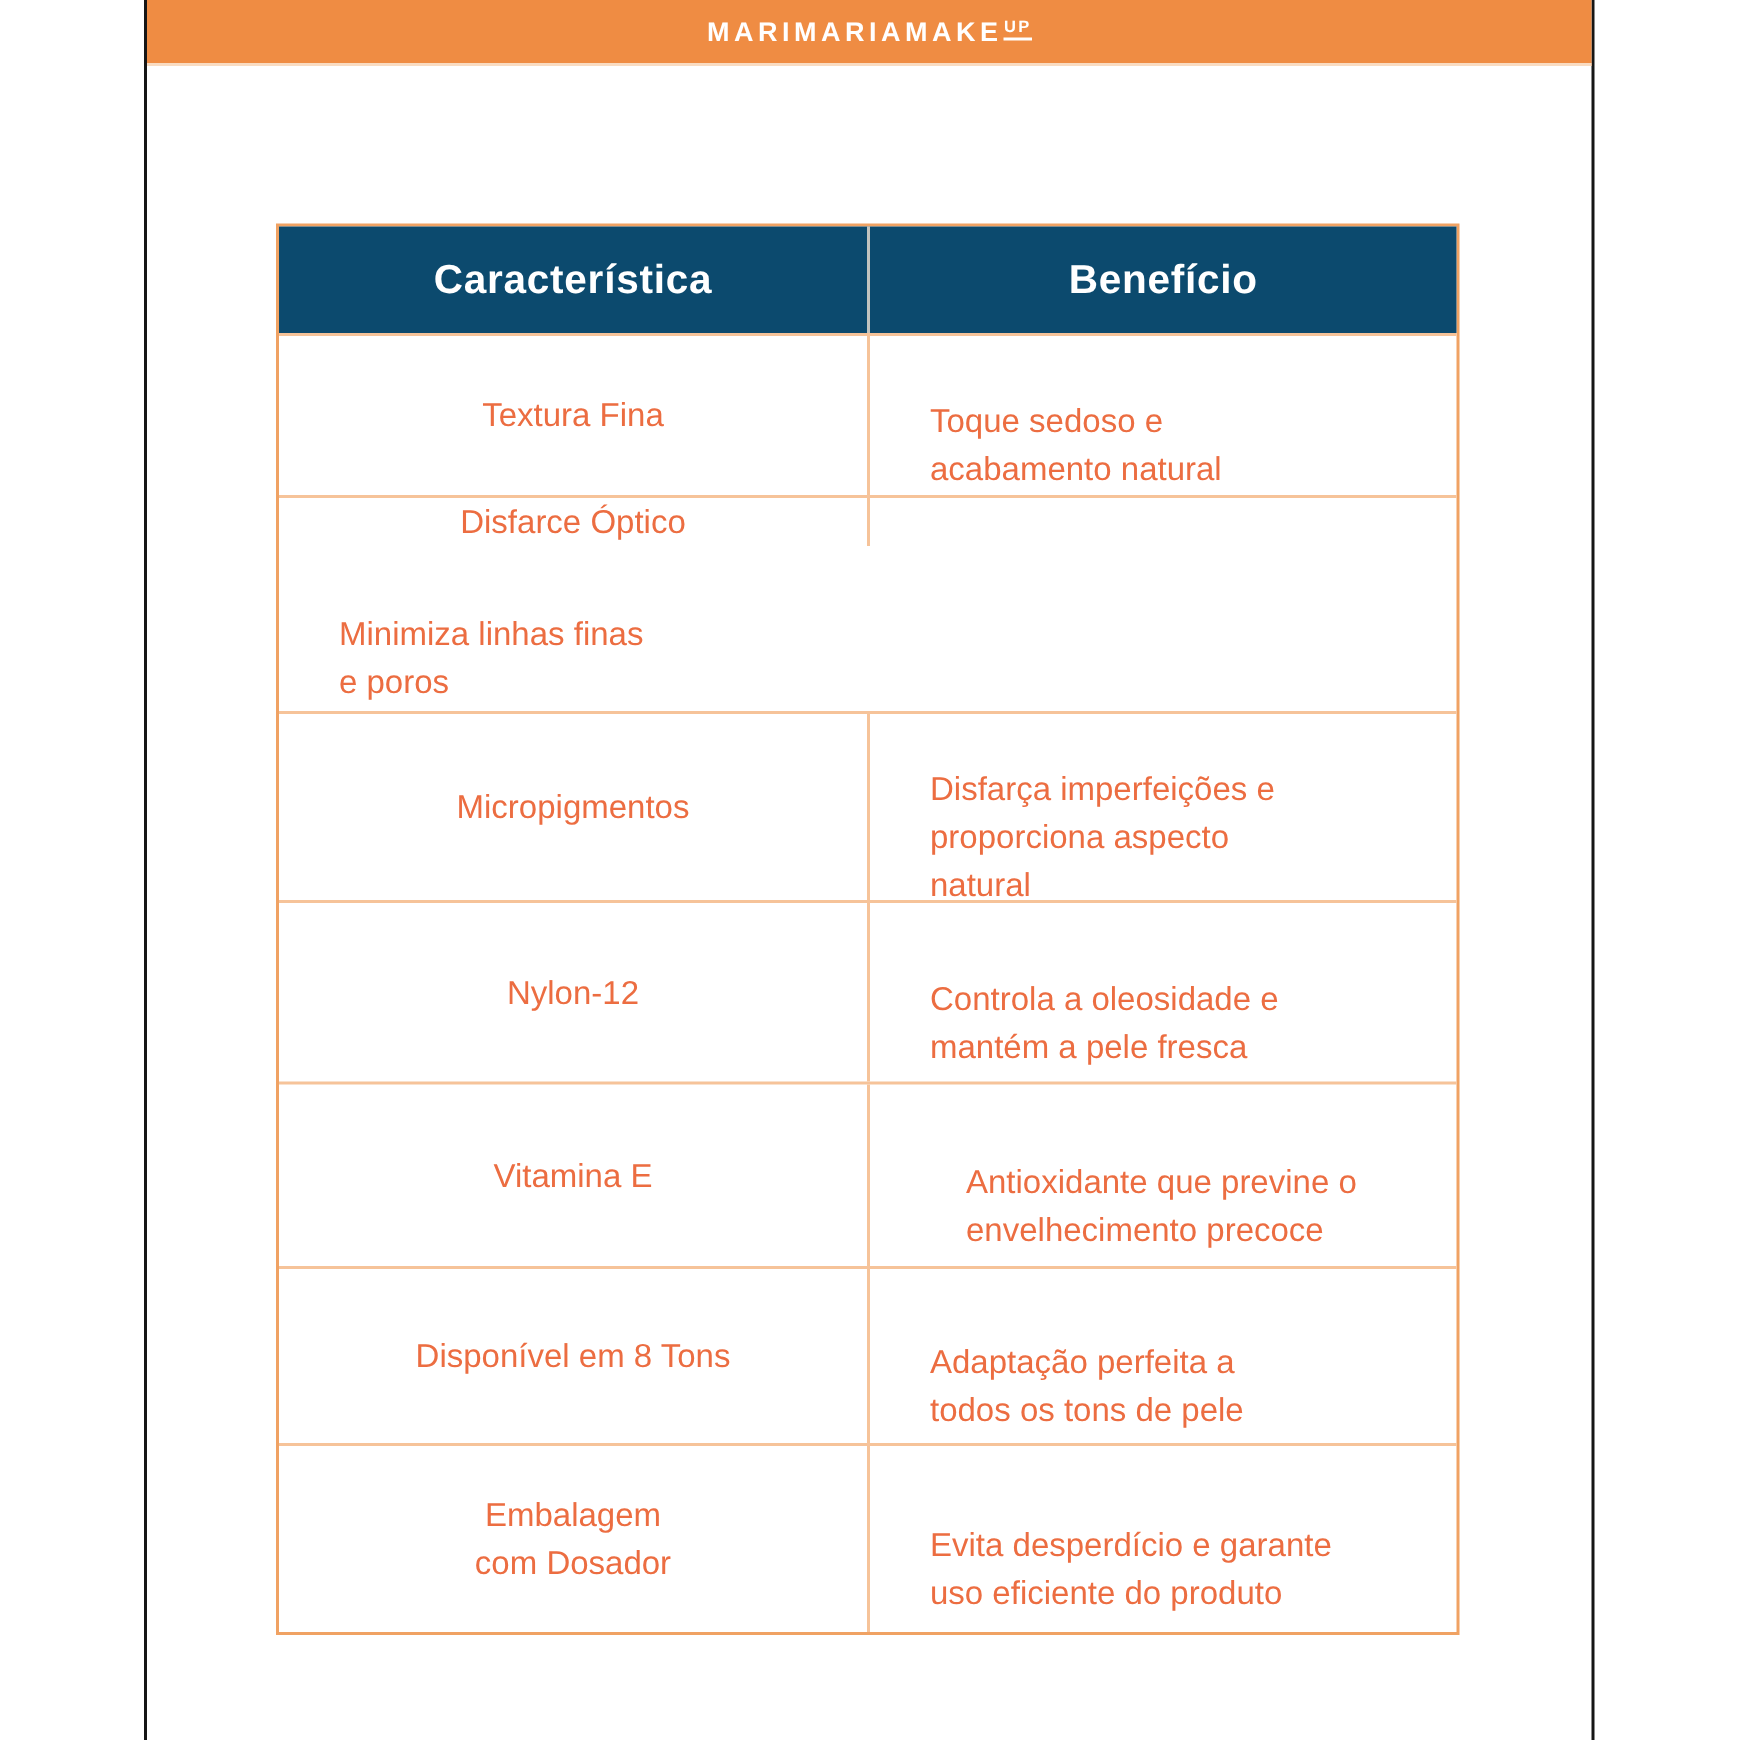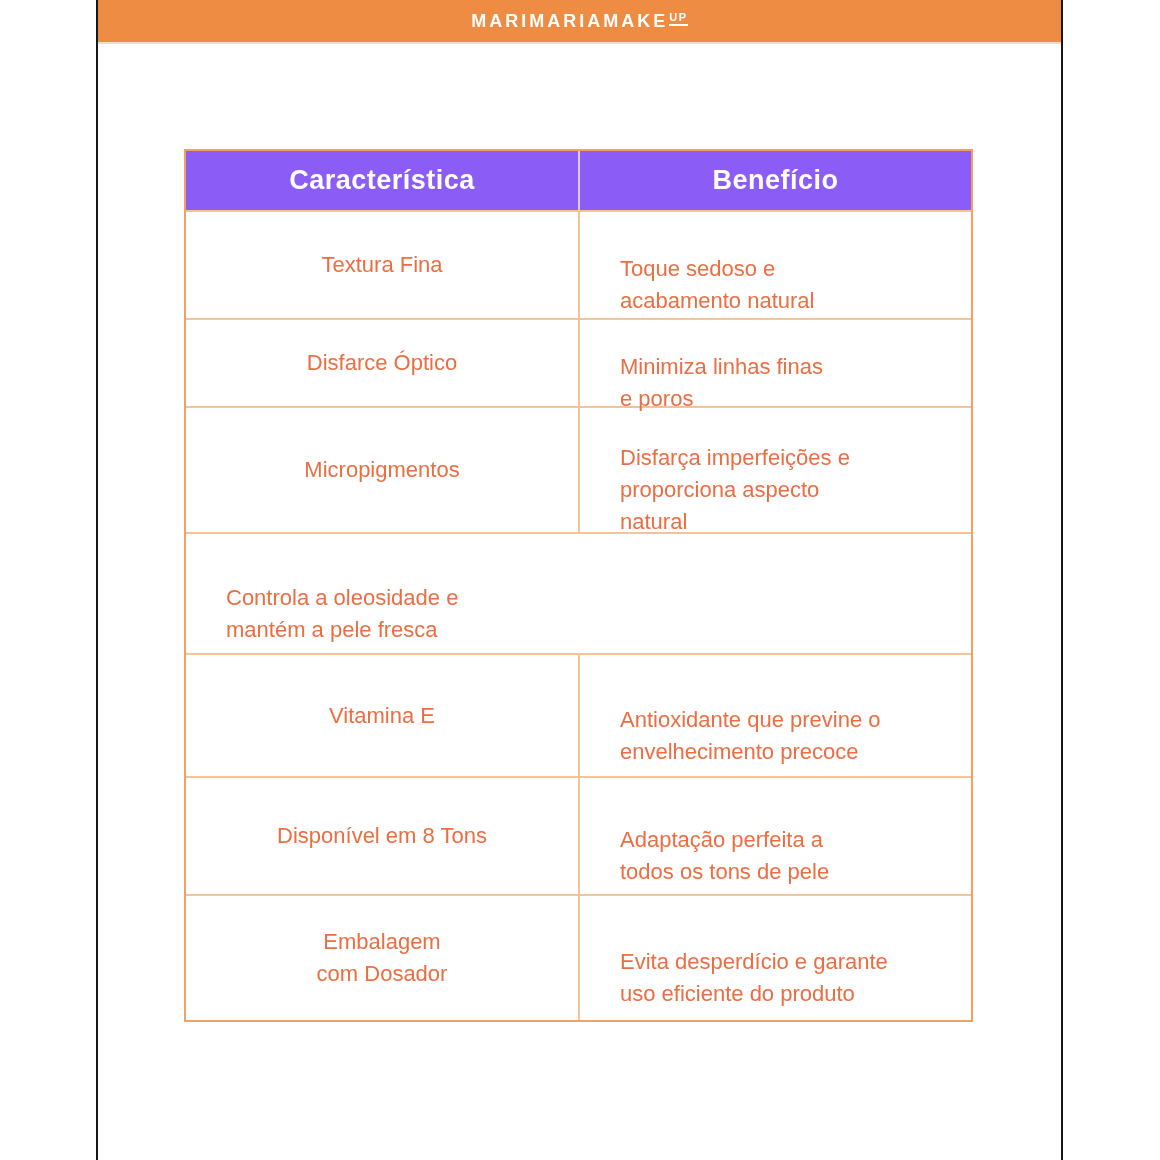--- a/index.html
+++ b/index.html
@@ -62,22 +62,22 @@
     position: absolute;
     left: 184px;
     top: 149px;
     width: 789px;
     box-sizing: border-box;
     border: 2px solid #f0a263;
     background: #ffffff;
   }
   .thead {
     display: flex;
-    height: 59px;
-    background: #8b5cf6;
+    height: 71px;
+    background: #0c4a6e;
     justify-content: center;
   }
   .thead .hcell {
     display: flex;
     align-items: center;
     justify-content: center;
     color: #ffffff;
     font-size: 27px;
     font-weight: 700;
     letter-spacing: 0.5px;
@@ -135,39 +135,40 @@
       <div class="hcell first">Característica</div>
       <div class="hcell second">Benefício</div>
     </div>
     <div>
   <div class="trow" style="height: 108px;">
     <div class="cell cell-feature">Textura Fina</div>
     <div class="cell cell-benefit">Toque sedoso e
 acabamento natural</div>
   </div>
 
-  <div class="trow" style="height: 88px;">
+  <div class="trow" style="height: 144px; flex-direction: column;">
     <div class="cell cell-feature">Disfarce Óptico</div>
     <div class="cell cell-benefit">Minimiza linhas finas
 e poros</div>
   </div>
 
   <div class="trow" style="height: 126px;">
     <div class="cell cell-feature">Micropigmentos</div>
     <div class="cell cell-benefit">Disfarça imperfeições e
 proporciona aspecto
 natural</div>
   </div>
 
   <div class="trow" style="height: 121px;">
+    <div class="cell cell-feature">Nylon-12</div>
     <div class="cell cell-benefit">Controla a oleosidade e
 mantém a pele fresca</div>
   </div>
 
-  <div class="trow" style="height: 123px;">
+  <div class="trow" style="height: 123px; gap: 24px;">
     <div class="cell cell-feature">Vitamina E</div>
     <div class="cell cell-benefit">Antioxidante que previne o
 envelhecimento precoce</div>
   </div>
 
   <div class="trow" style="height: 118px; justify-content: center;">
     <div class="cell cell-feature">Disponível em 8 Tons</div>
     <div class="cell cell-benefit">Adaptação perfeita a
 todos os tons de pele</div>
   </div>

